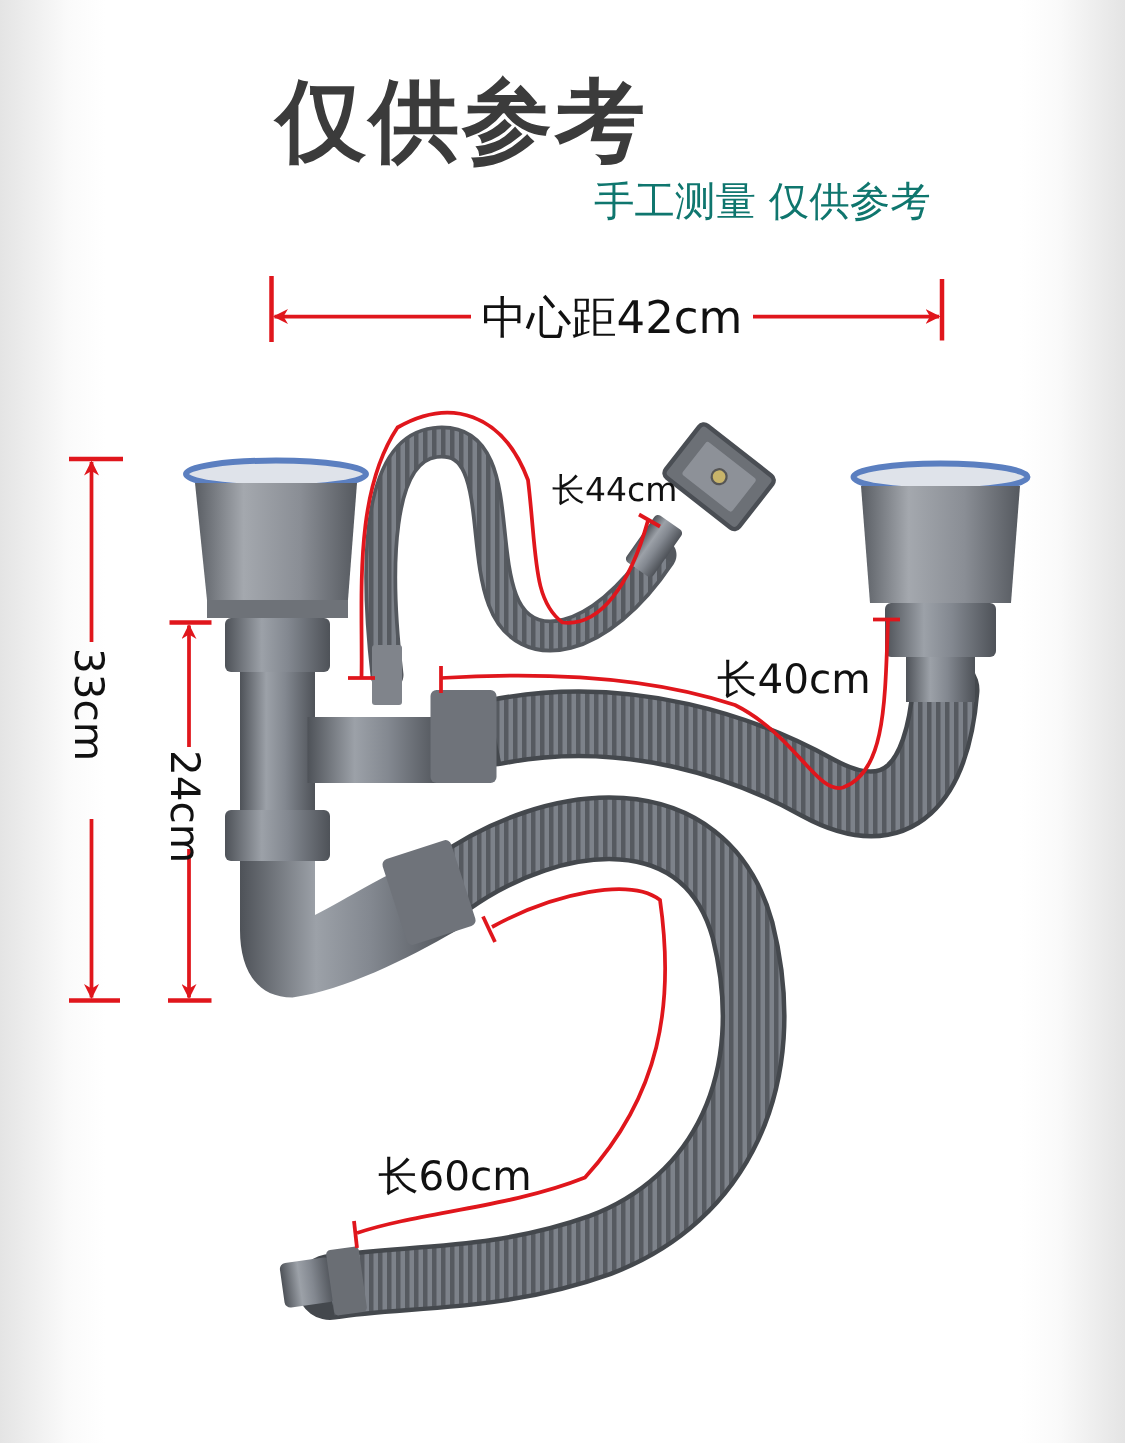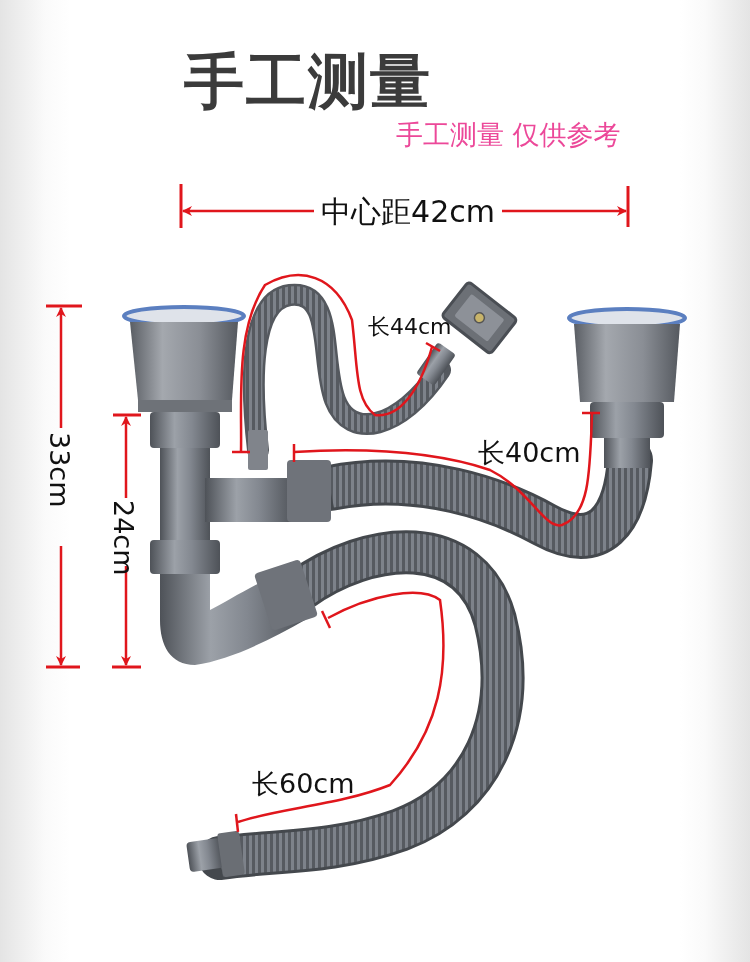--- a/index.html
+++ b/index.html
@@ -2,28 +2,28 @@
 <html><head>
 <meta charset="utf-8">
 <style>
   html,body{margin:0;padding:0;}
   body{width:750px;height:962px;overflow:hidden;position:relative;
     background:linear-gradient(to right,#e4e4e4 0px,#fafafa 45px,#ffffff 70px,#ffffff 680px,#fafafa 705px,#e4e4e4 750px);
     font-family:"Liberation Sans","DejaVu Sans",sans-serif;}
   .title{position:absolute;left:184px;top:46px;font-family:"DejaVu Sans",sans-serif;font-weight:bold;
     font-size:60px;color:#3b3b3b;letter-spacing:2px;line-height:70px;white-space:nowrap;}
   .subtitle{position:absolute;left:396px;top:118px;font-family:"DejaVu Sans",sans-serif;font-size:27px;
-    color:#ec4899;line-height:34px;white-space:nowrap;}
+    color:#0f766e;line-height:34px;white-space:nowrap;}
   svg{position:absolute;left:0;top:0;}
   .lbl{font-family:"DejaVu Sans","Liberation Sans",sans-serif;fill:#111;}
 </style>
 </head>
 <body>
 
-<div class="title">手工测量</div>
+<div class="title">仅供参考</div>
 <div class="subtitle">手工测量 仅供参考</div>
 
 <svg width="750" height="962" viewBox="0 0 750 962">
   <defs>
     <linearGradient id="pipeV" x1="0" x2="1" y1="0" y2="0">
       <stop offset="0" stop-color="#4e5258"></stop>
       <stop offset="0.35" stop-color="#9ca1a8"></stop>
       <stop offset="0.6" stop-color="#838890"></stop>
       <stop offset="1" stop-color="#4e5258"></stop>
     </linearGradient>

